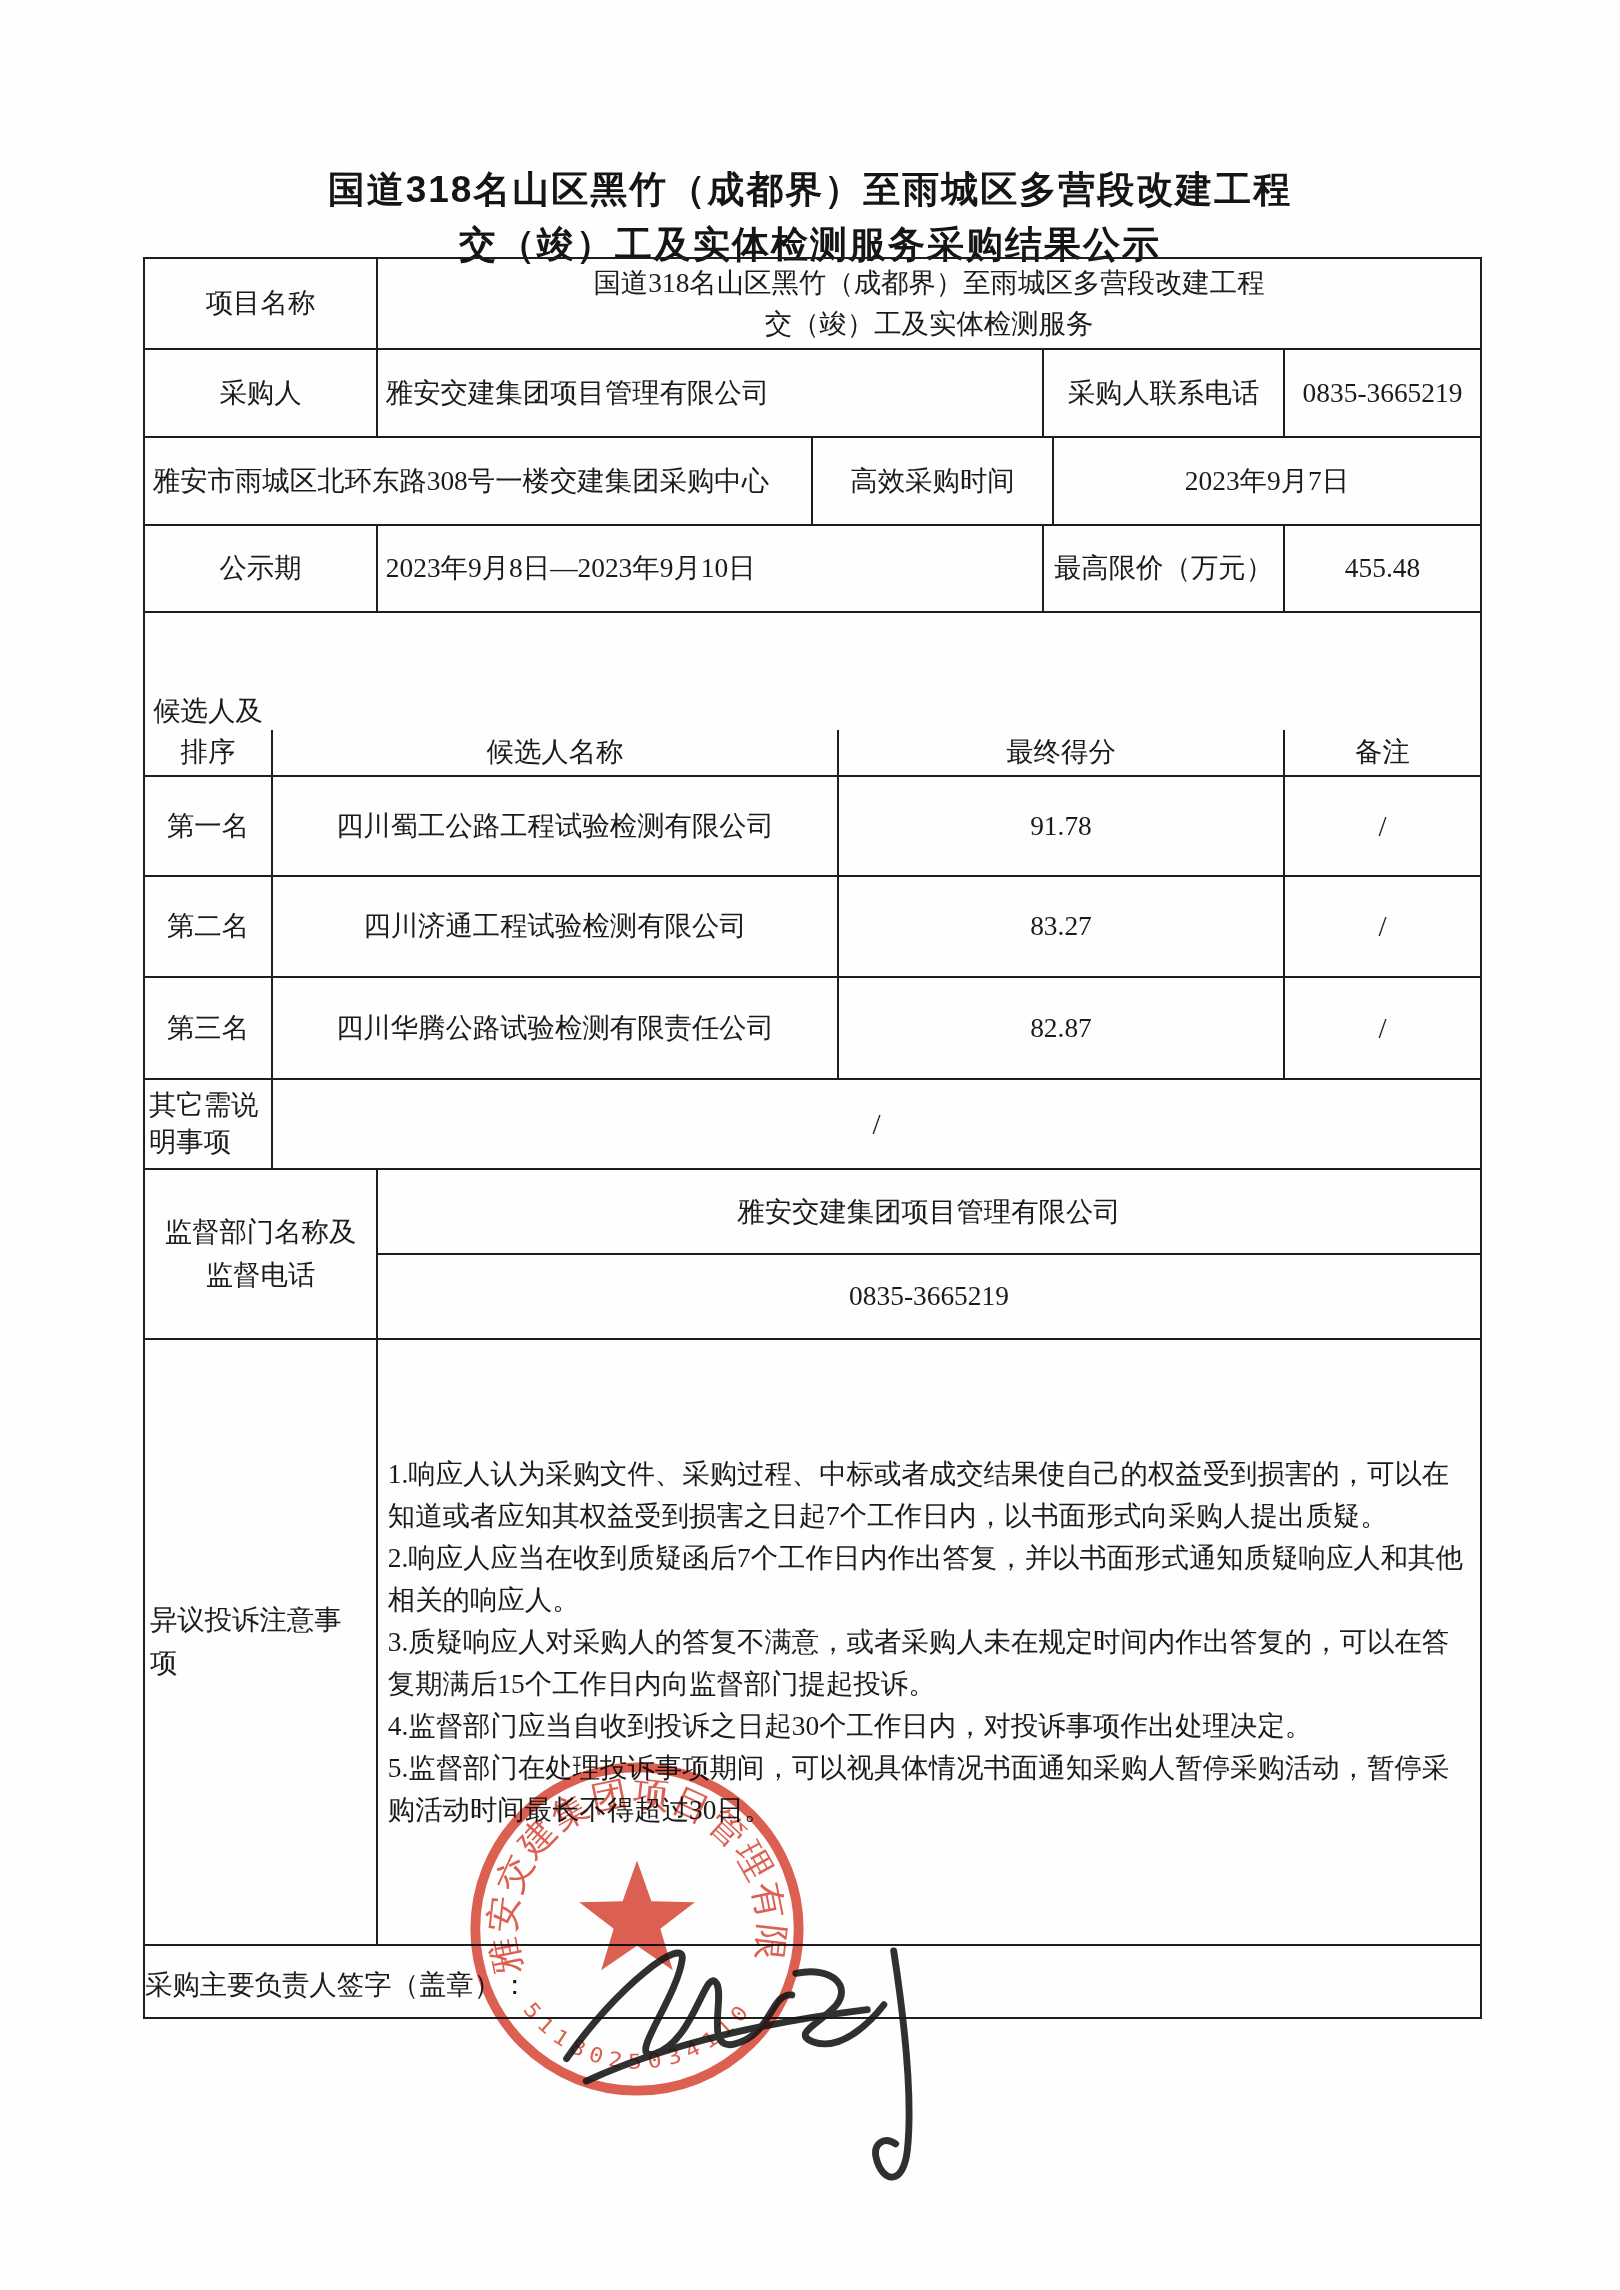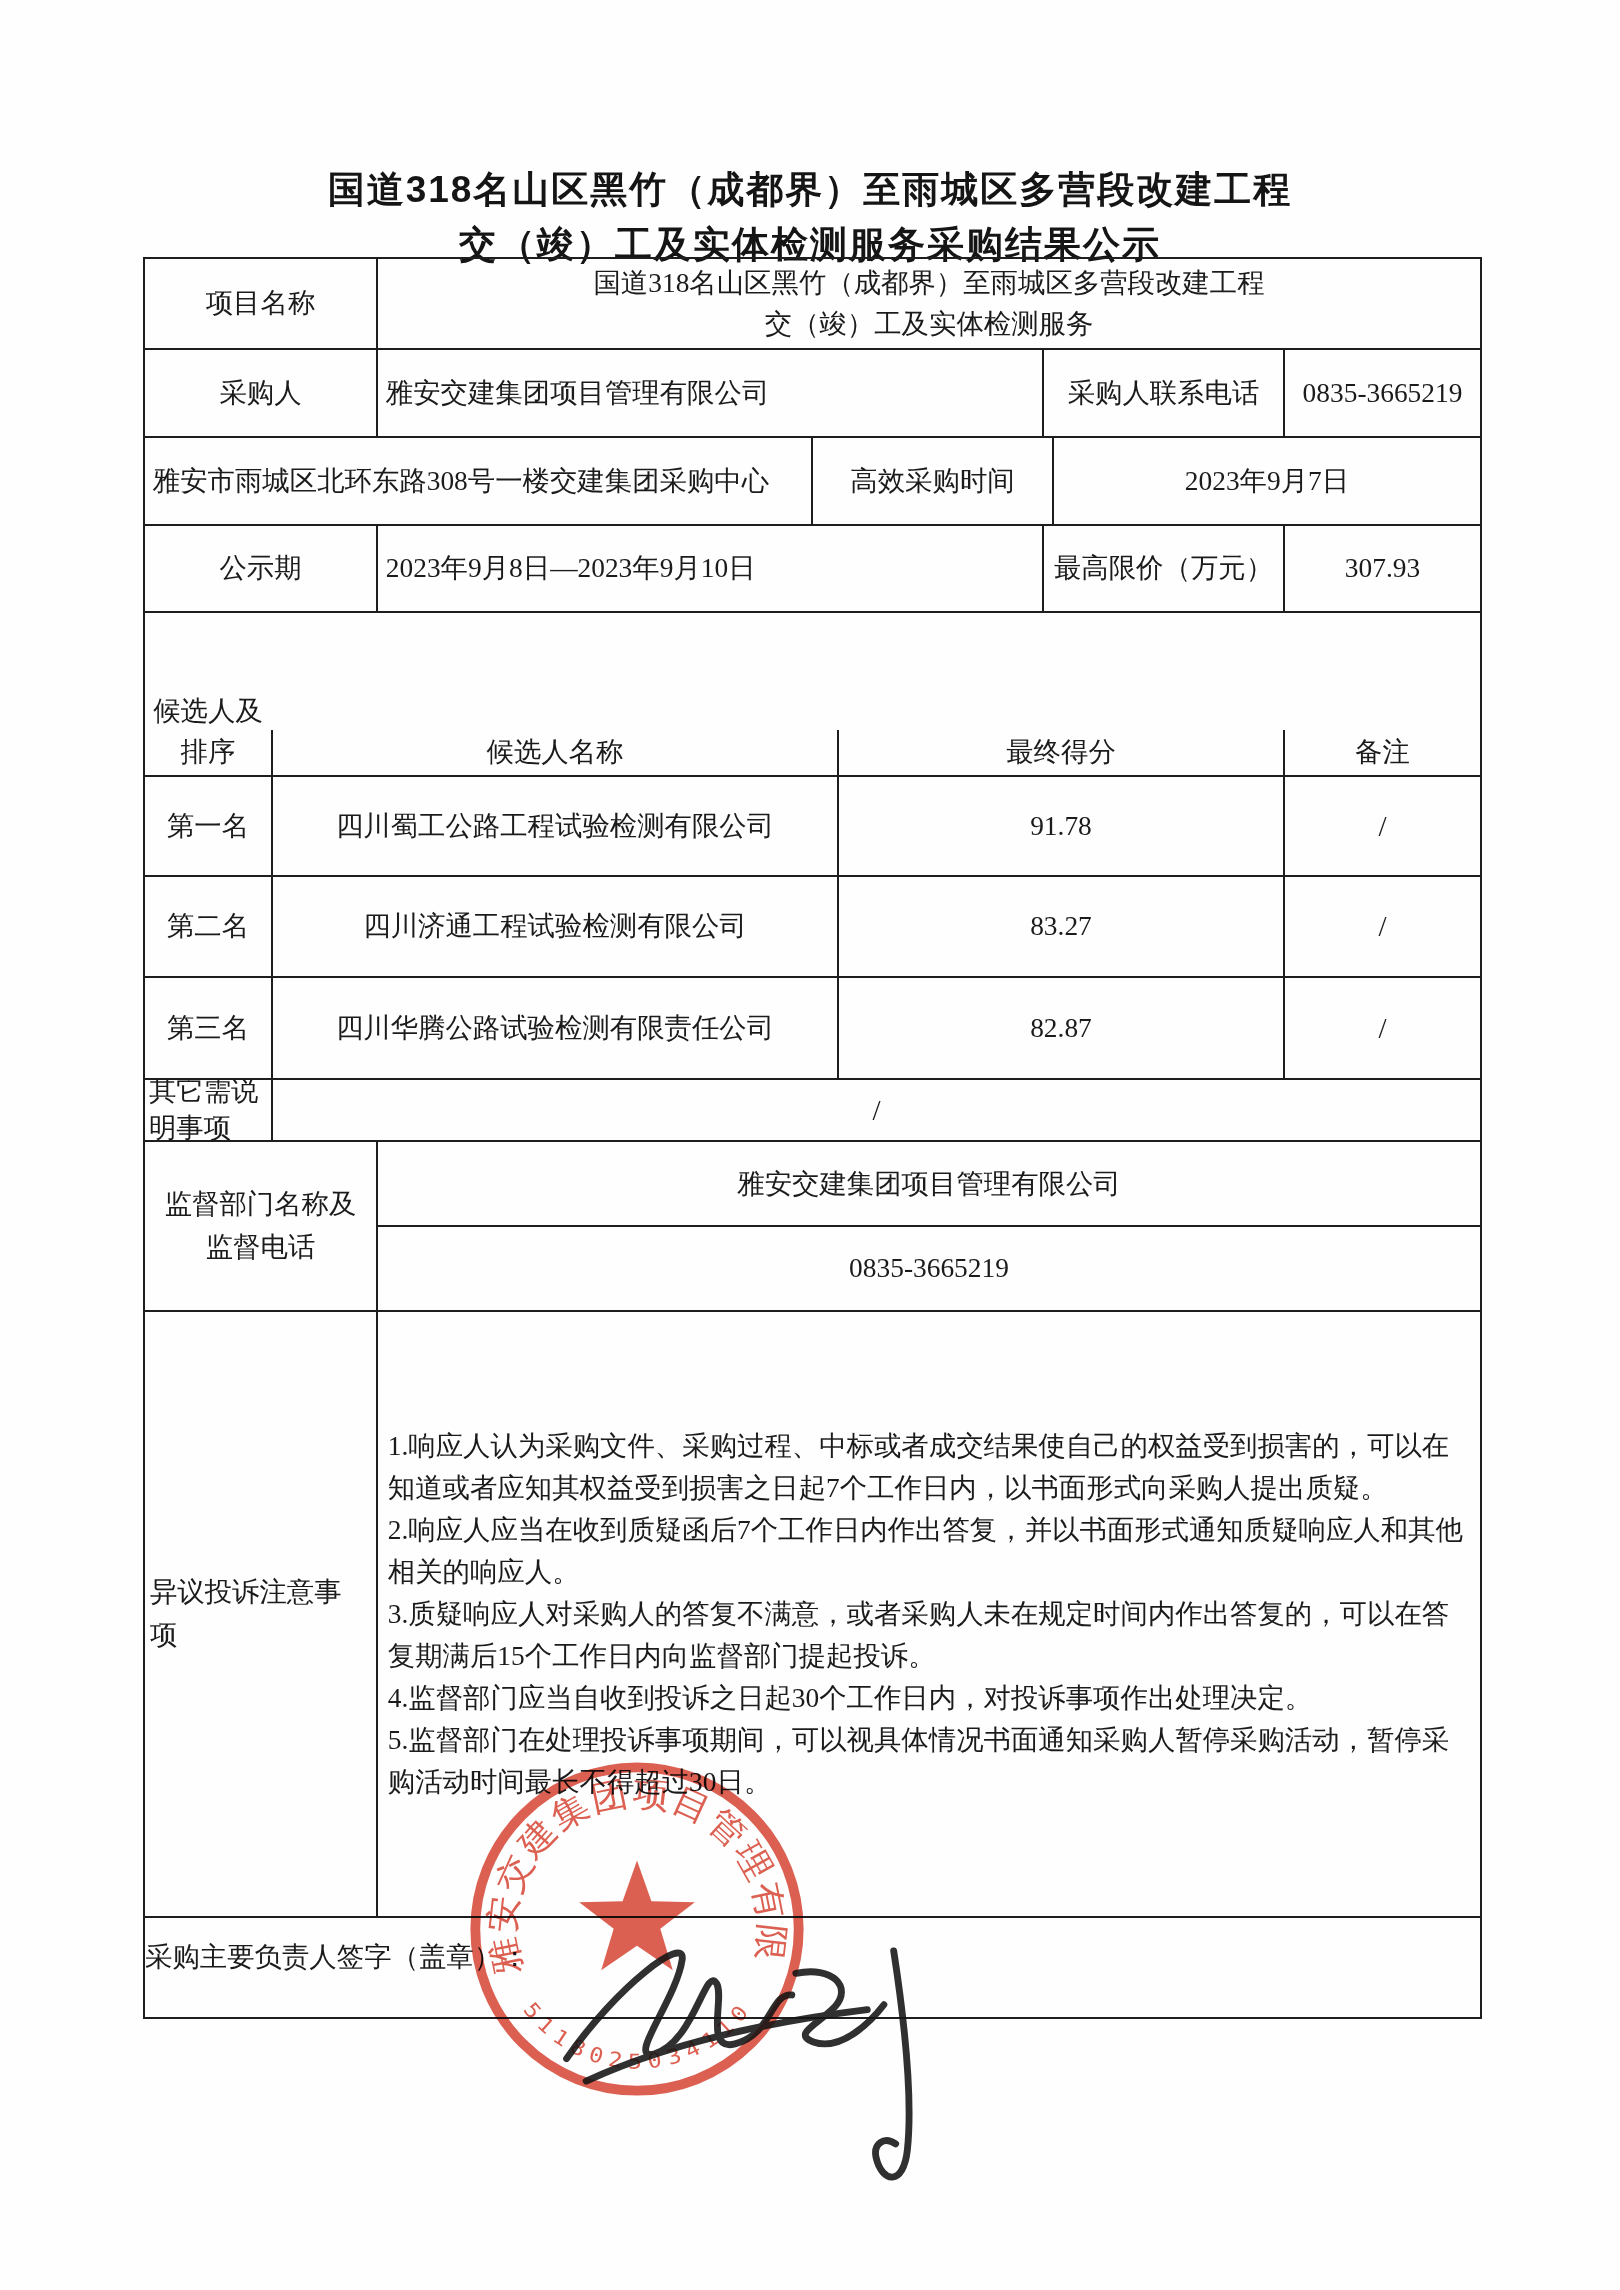--- a/index.html
+++ b/index.html
@@ -46,21 +46,21 @@
   .w-score{flex:0 0 446px;}
   
   .h-r1{height:89px;}
   .h-r2{height:88px;}
   .h-r3{height:88px;}
   .h-r4{height:87px;}
   .h-head{height:164px;align-items:flex-end;}
   .h-c1{height:100px;}
   .h-c2{height:101px;}
   .h-c3{height:102px;}
-  .h-other{height:62px;}
+  .h-other{height:90px;}
   .h-superv{height:170px;justify-content:center;}
   .h-objection{height:606px;}
   .h-sign{height:80px;}
   .stack{display:flex;flex-direction:column;flex:1 1 auto;}
   .stack .sub{flex:1 1 0;display:flex;align-items:center;justify-content:center;box-sizing:border-box;}
   .stack .sub + .sub{border-top:2.9px solid #1e1e1e;}
   .objection-text{padding:5.9px 13.7px 5.9px 9.8px;}
   .objection-text p{margin:0;line-height:42px;text-align:left;}
   .slash{font-size:29px;}
   .sign-row{align-items:center;}
@@ -121,21 +121,21 @@
       <div class="cell w-label">
         <span>公示期</span>
       </div>
       <div class="cell w-value left">
         <span>2023年9月8日—2023年9月10日</span>
       </div>
       <div class="cell w-label2" style="line-height:39px;">
         <span>最高限价（万元）</span>
       </div>
       <div class="cell grow">
-        <span>307.93</span>
+        <span>455.48</span>
       </div>
     </div>
 
     <div class="trow h-head">
       <div class="cell w-rank">
         <span>候选人及排序</span>
       </div>
       <div class="cell w-name">
         <span>候选人名称</span>
       </div>

